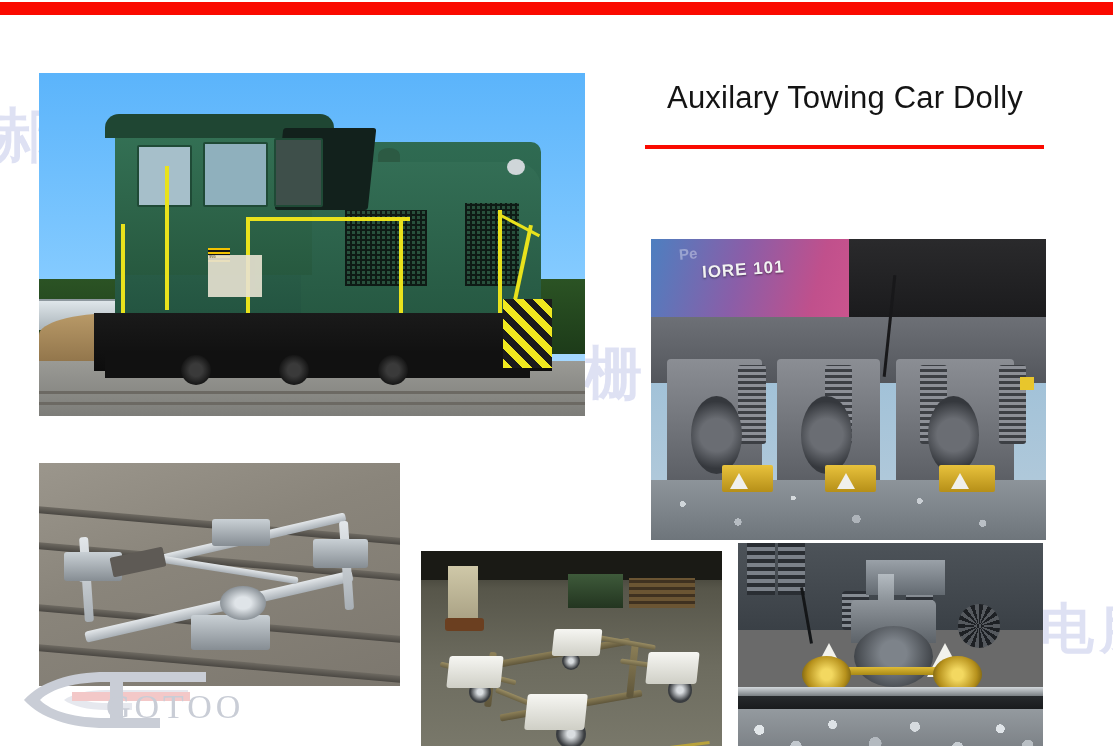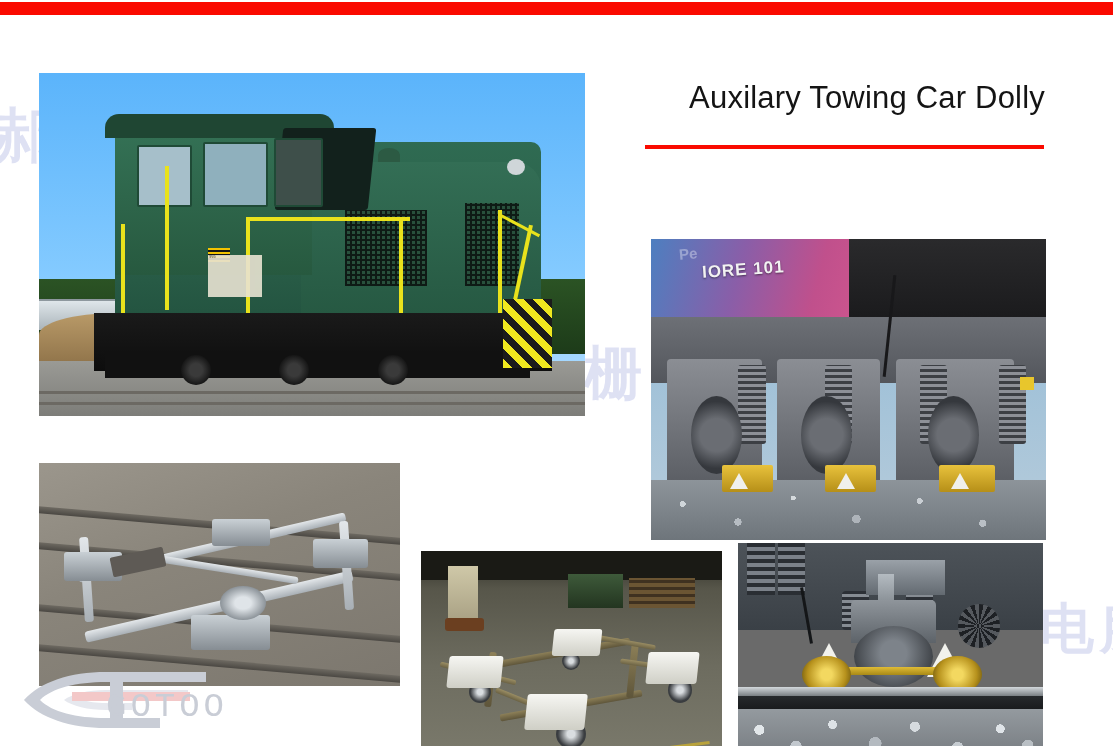--- a/index.html
+++ b/index.html
@@ -32,21 +32,21 @@
     z-index:1;
   }
   .wm-a{ left:-6px;  top:82px;  font-size:58px; }
   .wm-b{ left:520px; top:320px; font-size:58px; }
   .wm-c{ left:1040px;top:578px; font-size:54px; }
 
   
   .title{
     position:absolute; left:645px; top:64px; width:400px;
     font-size:31px; font-weight:400; color:#141414;
-    text-align:right; letter-spacing:.2px;
+    text-align:center; letter-spacing:.2px;
     line-height:1.2; z-index:4;
   }
   .title-rule{
     position:absolute; left:645px; top:130px; width:399px; height:4px;
     background:#fa0a00; z-index:4;
   }
 
   
   .photo{ position:absolute; overflow:hidden; z-index:3; background:#6a6a6a; }
 
@@ -429,21 +429,21 @@
   }
 
   
   .logo{
     position:absolute; left:10px; bottom:8px; width:220px; height:76px; z-index:5;
   }
   .logo svg{ display:block; }
   .logo-text{
     position:absolute; left:96px; bottom:12px;
     font-size:34px; font-weight:400; letter-spacing:4px;
-    color:#c9cdd6; font-family:Liberation Mono, monospace;
+    color:#c9cdd6; font-family:Liberation Serif, serif;
   }
 </style>
 </head>
 <body>
 
 <div class="top-bar"></div>
 
 <div class="slide">
 
   <div class="wm wm-a">郝亚鹏电器股份</div>

